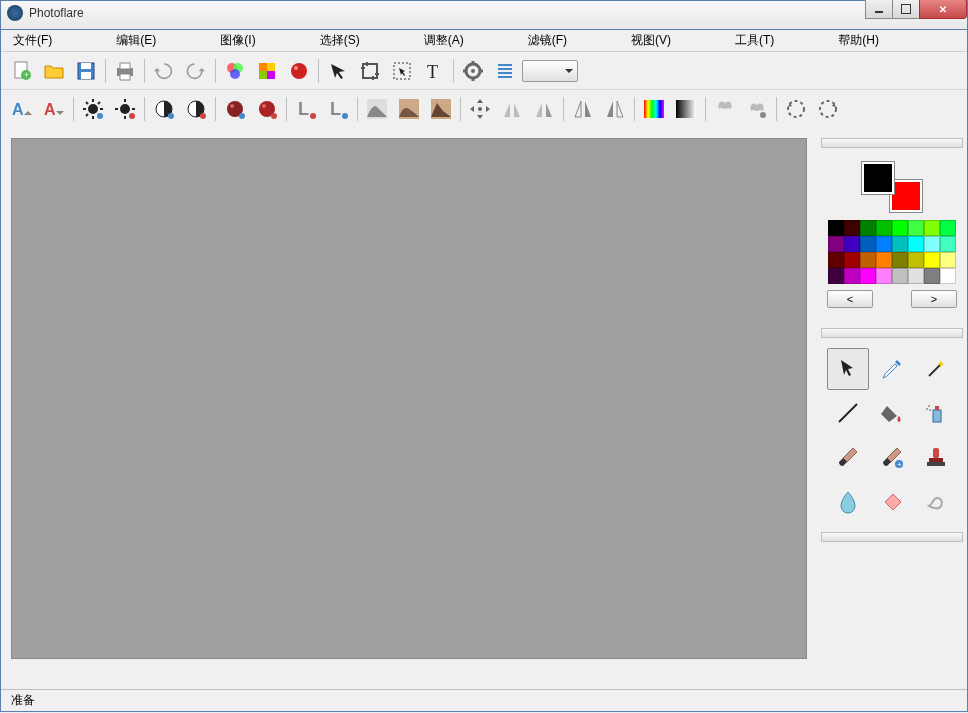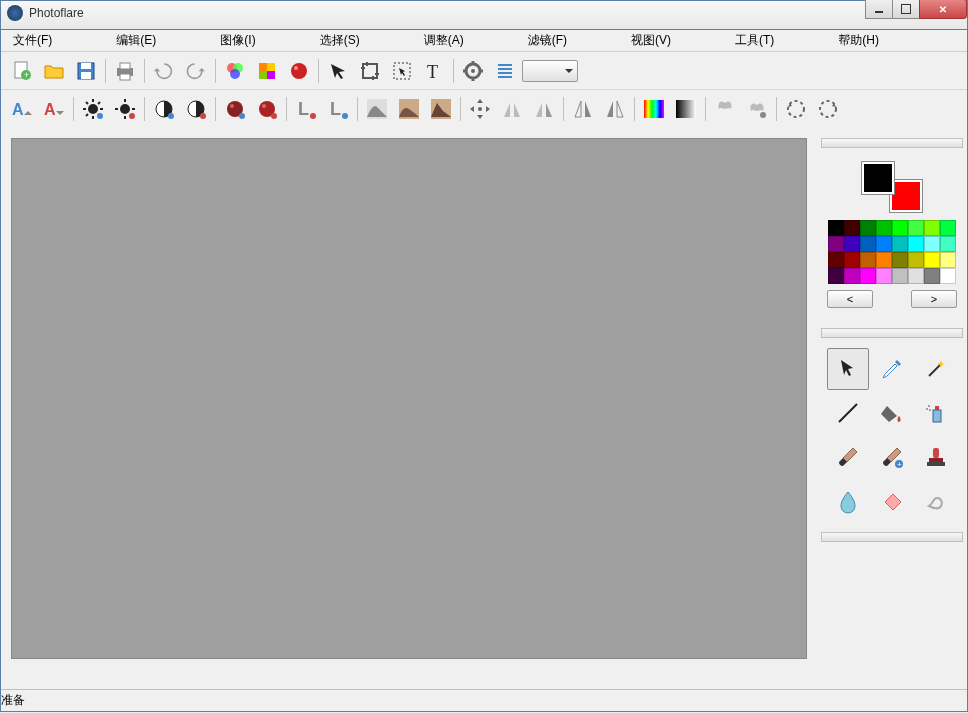--- a/index.html
+++ b/index.html
@@ -41,21 +41,21 @@
 .palette { display: grid; grid-template-columns: repeat(8, 16px); grid-auto-rows: 16px; gap: 0; margin: 0 auto 6px; width: 128px; }
 .palette div { border: 1px solid rgba(0,0,0,0.2); }
 
 .pal-nav { display: flex; justify-content: space-between; padding: 0 10px; margin-bottom: 10px; }
 .pal-nav button { width: 46px; height: 18px; border: 1px solid #999; background: linear-gradient(to bottom, #fff, #e0e0e0); border-radius: 2px; font-size: 11px; }
 
 .tool-grid { display: grid; grid-template-columns: repeat(3, 42px); grid-auto-rows: 42px; gap: 2px; justify-content: center; margin-top: 6px; }
 .tool-cell { display: flex; align-items: center; justify-content: center; border-radius: 2px; }
 .tool-cell.active { border: 1px solid #888; background: #e8e8e8; }
 
-.statusbar { height: 22px; background: #f0f0f0; border-top: 1px solid #c0c0c0; display: flex; align-items: center; padding: 0 0; margin-top: 20px; }
+.statusbar { height: 22px; background: #f0f0f0; border-top: 1px solid #c0c0c0; display: flex; align-items: center; padding: 0 10px; margin-top: 20px; }
 
 svg { display: block; }
 </style>
 </head>
 <body>
 
 <div class="titlebar">
   <div class="icon"></div>
   <div class="title">Photoflare</div>
   <div class="win-btns">

